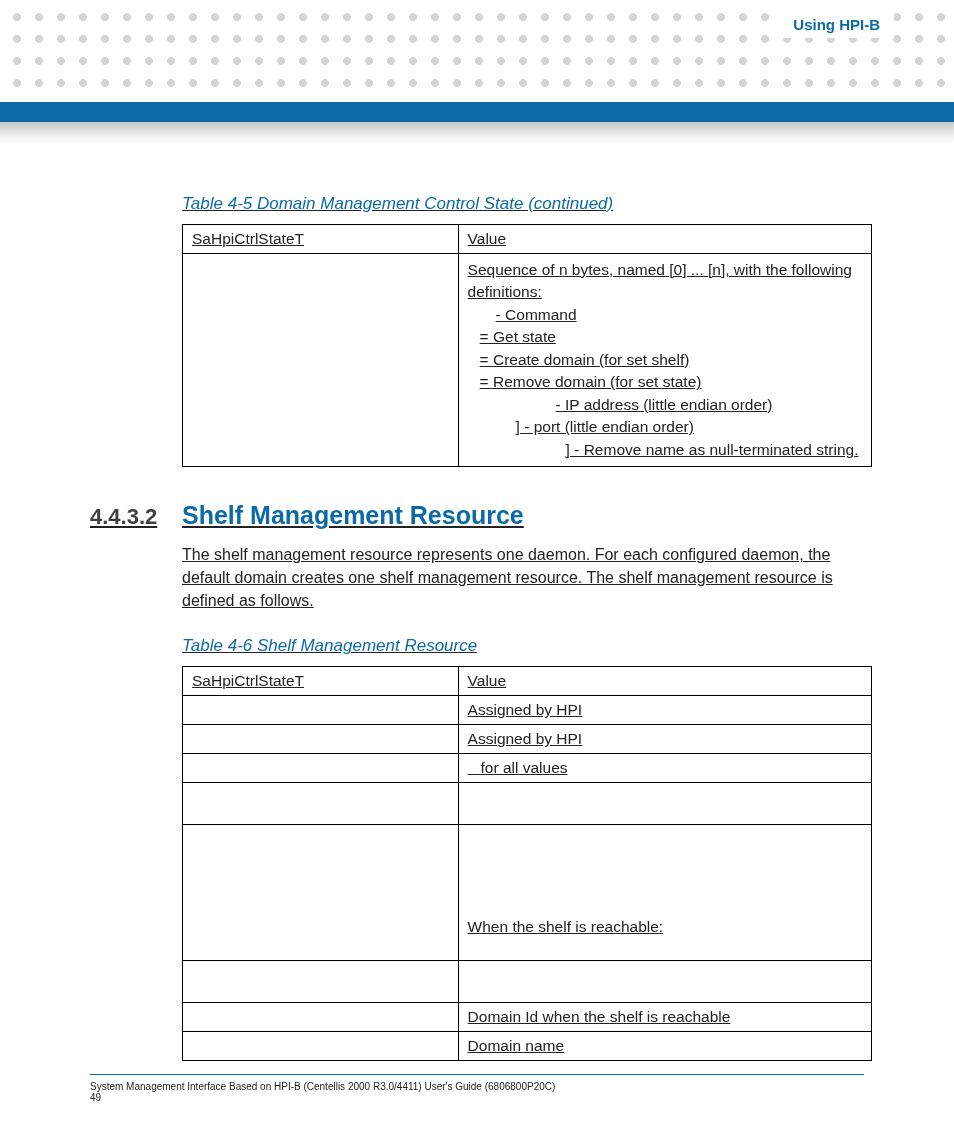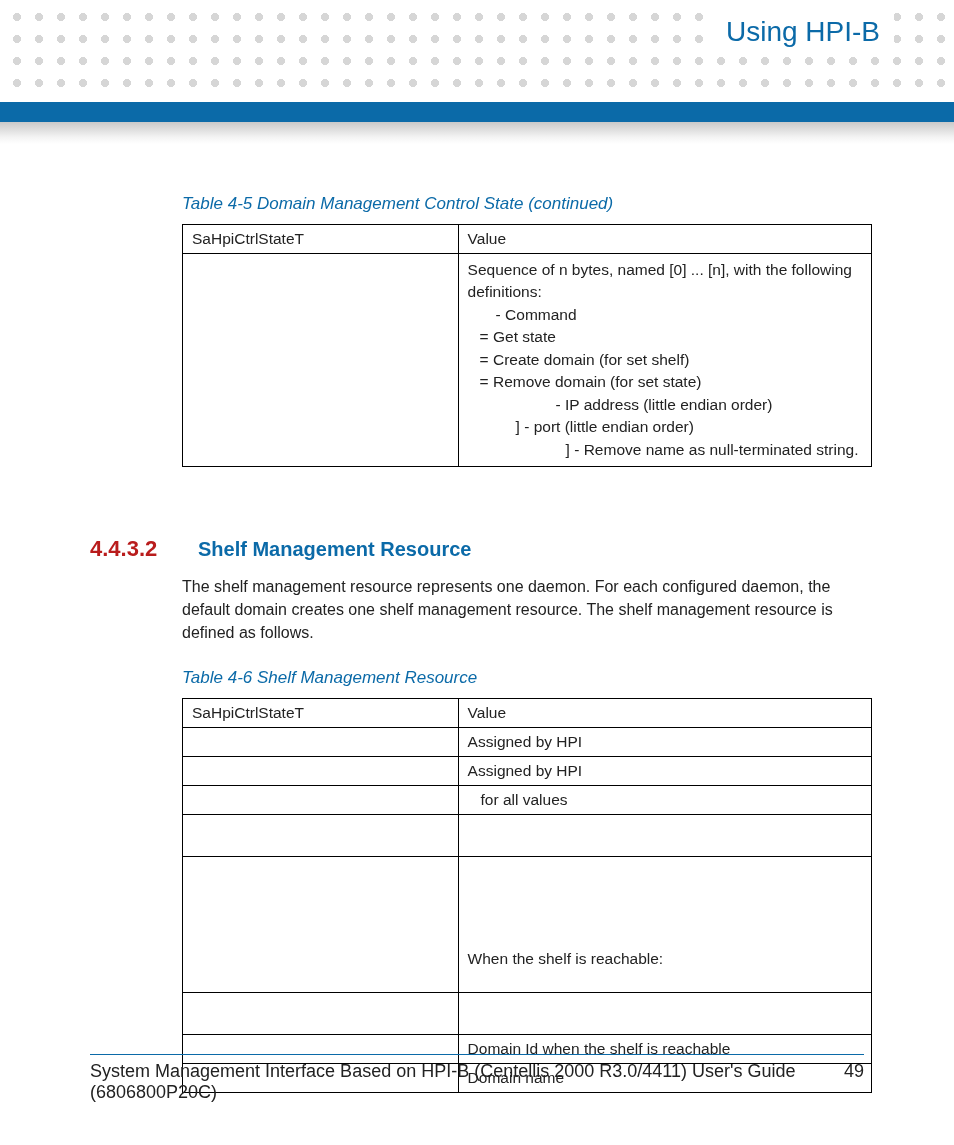--- a/index.html
+++ b/index.html
@@ -22,22 +22,22 @@
   }
   .header-title-wrap {
     position: absolute;
     top: 12px;
     right: 60px;
     background: #fff;
     padding: 4px 14px;
   }
   .header-title {
     color: #0b6aa8;
-    font-weight: 400;
-    font-size: 28px;
+    font-weight: 700;
+    font-size: 15px;
   }
   .blue-bar {
     position: absolute;
     top: 102px;
     left: 0; right: 0;
     height: 20px;
     background: #0b6aa8;
   }
   .grey-underbar {
     position: absolute;
@@ -45,20 +45,21 @@
     left: 0; right: 0;
     height: 22px;
     background: linear-gradient(to bottom, #c9c9c9 0%, #f4f4f4 70%, #fff 100%);
   }
   .content {
     position: absolute;
     top: 170px;
     left: 0;
     right: 0;
     padding: 0 90px 0 90px;
+    text-decoration: underline;
   }
   .table-caption {
     color: #0b6aa8;
     font-style: italic;
     font-size: 17px;
     margin: 24px 0 10px 92px;
   }
   table.doc-table {
     border-collapse: collapse;
     width: 690px;
@@ -82,32 +83,30 @@
   .indent2 { padding-left: 12px; display:block; }
   .indent3 { padding-left: 88px; display:block; }
   .indent4 { padding-left: 48px; display:block; }
   .indent5 { padding-left: 98px; display:block; }
   .section-row {
     display: flex;
     align-items: baseline;
     margin: 34px 0 14px 0;
   }
   .section-num {
-    color: #b91c1c;
+    color: #404040;
     font-weight: 700;
     font-size: 22px;
     width: 92px;
     flex-shrink: 0;
-    margin-top: 35px;
   }
   .section-title {
     color: #0b6aa8;
     font-weight: 700;
-    font-size: 20px;
-    margin-left: 16px;
+    font-size: 25px;
   }
   .body-para {
     font-size: 16px;
     line-height: 1.42;
     margin-left: 92px;
     margin-bottom: 10px;
   }
   .t2-col1 { width: 40%; }
   .t2-col2 { width: 60%; }
   .row-tall td { height: 136px; }
@@ -119,21 +118,22 @@
     bottom: 42px;
   }
   .footer-rule {
     border: none;
     border-top: 1.5px solid #0b6aa8;
     margin-bottom: 6px;
   }
   .footer-line {
     display: flex;
     justify-content: center;
-    font-size: 18px;
+    font-size: 10px;
+    flex-direction: column;
   }
 </style>
 </head>
 <body>
 
 <div class="dot-grid"></div>
 <div class="header-title-wrap">
   <span class="header-title">Using HPI-B</span>
 </div>
 <div class="blue-bar"></div>

